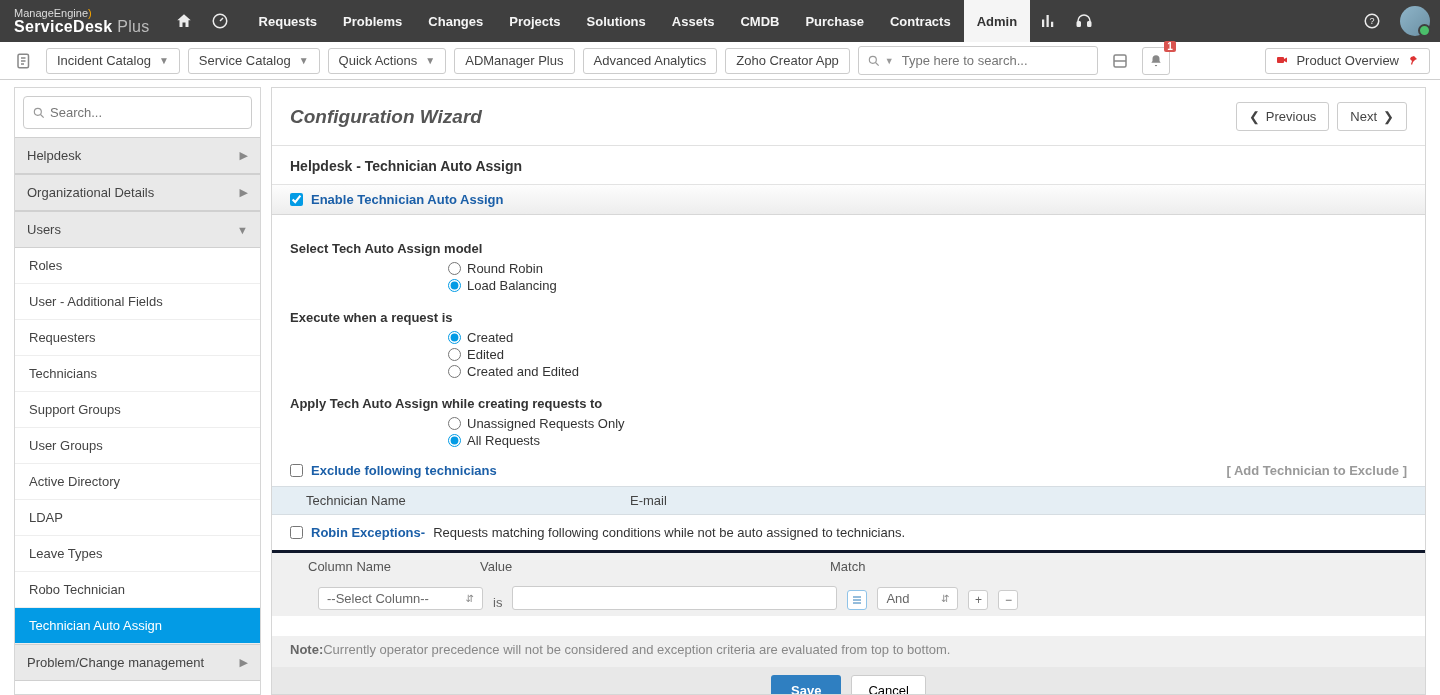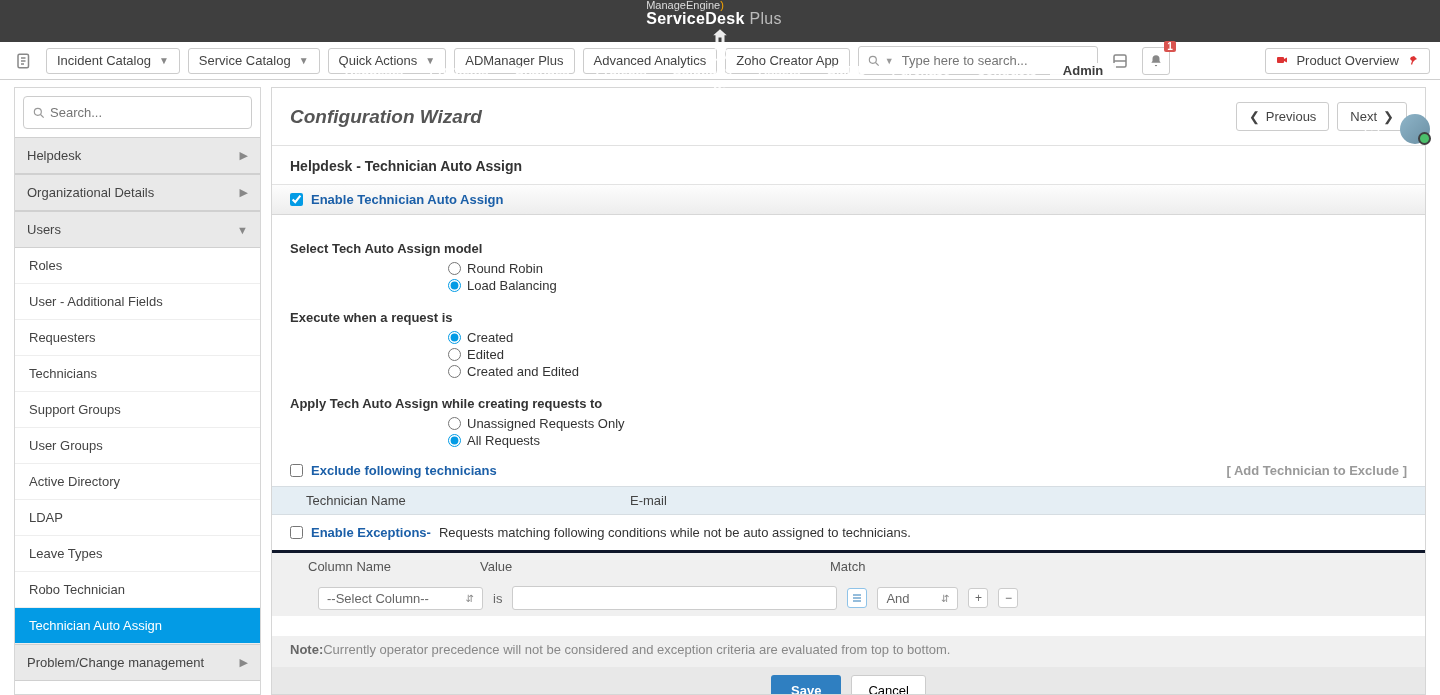--- a/index.html
+++ b/index.html
@@ -1,17 +1,17 @@
 <!DOCTYPE html>
 <html><head>
 <meta charset="utf-8">
 <style>
 * { box-sizing: border-box; margin: 0; padding: 0; }
 body { font-family: -apple-system, Segoe UI, Arial, sans-serif; font-size: 13px; color: #333; background: #fff; width: 1440px; height: 695px; overflow: hidden; }
-.topbar { background: #3f3f3f; height: 42px; display: flex; align-items: center; padding: 0 10px; color: #fff; flex-direction: column; }
+.topbar { background: #3f3f3f; height: 42px; display: flex; align-items: center; padding: 0 10px; color: #fff; }
 .logo { display: flex; flex-direction: column; line-height: 1; margin-right: 16px; padding-left: 4px; }
 .logo-top { font-size: 11px; color: #ddd; }
 .logo-top .ye { color: #f7a400; }
 .logo-bottom { font-size: 16px; font-weight: 600; letter-spacing: .3px; }
 .logo-bottom .plus { color: #bbb; font-weight: 400; }
 .top-icon { width: 28px; height: 28px; display: flex; align-items: center; justify-content: center; margin: 0 4px; color: #fff; opacity: .9; }
 .top-nav { display: flex; align-items: stretch; margin-left: 8px; height: 42px; }
 .top-nav a { color: #fff; font-size: 13px; font-weight: 600; padding: 0 13px; display: flex; align-items: center; text-decoration: none; opacity: .95; }
 .top-nav a.active { background: #fff; color: #333; }
 .top-right { margin-left: auto; display: flex; align-items: center; gap: 10px; }
@@ -55,21 +55,21 @@
 .sub-left { display:flex; align-items:center; gap:8px;justify-content:space-between; }
 .linkish { color:#1b5fa8; font-weight:700; font-size:13px; }
 .muted-action { color:#999; font-size:13px; font-weight:600; }
 .tbl-head { background:#e5eef4; border-top:1px solid #d6dde2; border-bottom:1px solid #d6dde2; display:flex; padding:6px 18px; font-size:13px; color:#444; }
 .tbl-head .c1 { width:340px; padding-left:16px; }
 .tbl-head .c2 { flex:1; }
 
 .exc-row { padding:10px 18px; display:flex; align-items:center; gap:8px; }
 .rule-head { background:#f0f0f0; border-top:3px solid #0f172a; display:flex; padding:6px 8px; font-size:13px; color:#555; }
 .rule-head .r1{ width:200px; padding-left:28px;} .rule-head .r2{ width:350px;} .rule-head .r3{ flex:1; }
-.rule-row { display:flex; align-items:center; padding:6px 18px; gap:10px; background:#f0f0f0; }
+.rule-row { display:flex; align-items:flex-end; padding:6px 18px; gap:10px; background:#f0f0f0; }
 .sel { border:1px solid #ccc; border-radius:3px; padding:3px 8px; font-size:13px; color:#666; background:#fff; display:flex; align-items:center; justify-content:space-between; }
 .sel1 { width:165px; margin-left:28px; }
 .txtin { border:1px solid #ccc; border-radius:3px; height:24px; width:325px; background:#fff; }
 .sel2 { width:81px; }
 .sm-ic { width:20px; height:20px; border:1px solid #ccc; border-radius:3px; display:flex; align-items:center; justify-content:center; font-size:12px; color:#666; background:#fff; }
 .note-row { background:#f0f0f0; padding:6px 18px 10px; font-size:13px; color:#888;margin-top:20px; }
 .footer-btns { margin-top:auto; background:#e8e8e8; padding:8px 18px; display:flex; gap:10px; justify-content:center; }
 .btn-save { background:#2f7fc1; color:#fff; border:none; border-radius:3px; padding:7px 20px; font-size:13px; font-weight:600; }
 .btn-cancel { background:#fff; border:1px solid #ccc; border-radius:3px; padding:7px 16px; font-size:13px; }
 svg { display:block; }
@@ -290,21 +290,21 @@
       </div>
       <span class="muted-action">[  Add Technician to Exclude  ]</span>
     </div>
     <div class="tbl-head">
       <div class="c1">Technician Name</div>
       <div class="c2">E-mail</div>
     </div>
 
     <div class="exc-row">
       <input type="checkbox" style="">
-      <span class="linkish">Enable Exceptions-</span>
+      <span class="linkish">Robin Exceptions-</span>
       <span>Requests matching following conditions while not be auto assigned to technicians.</span>
     </div>
     <div class="rule-head">
       <div class="r1">Column Name</div>
       <div class="r2">Value</div>
       <div class="r3">Match</div>
     </div>
     <div class="rule-row">
       <div class="sel sel1">
           <span>--Select Column--</span>

